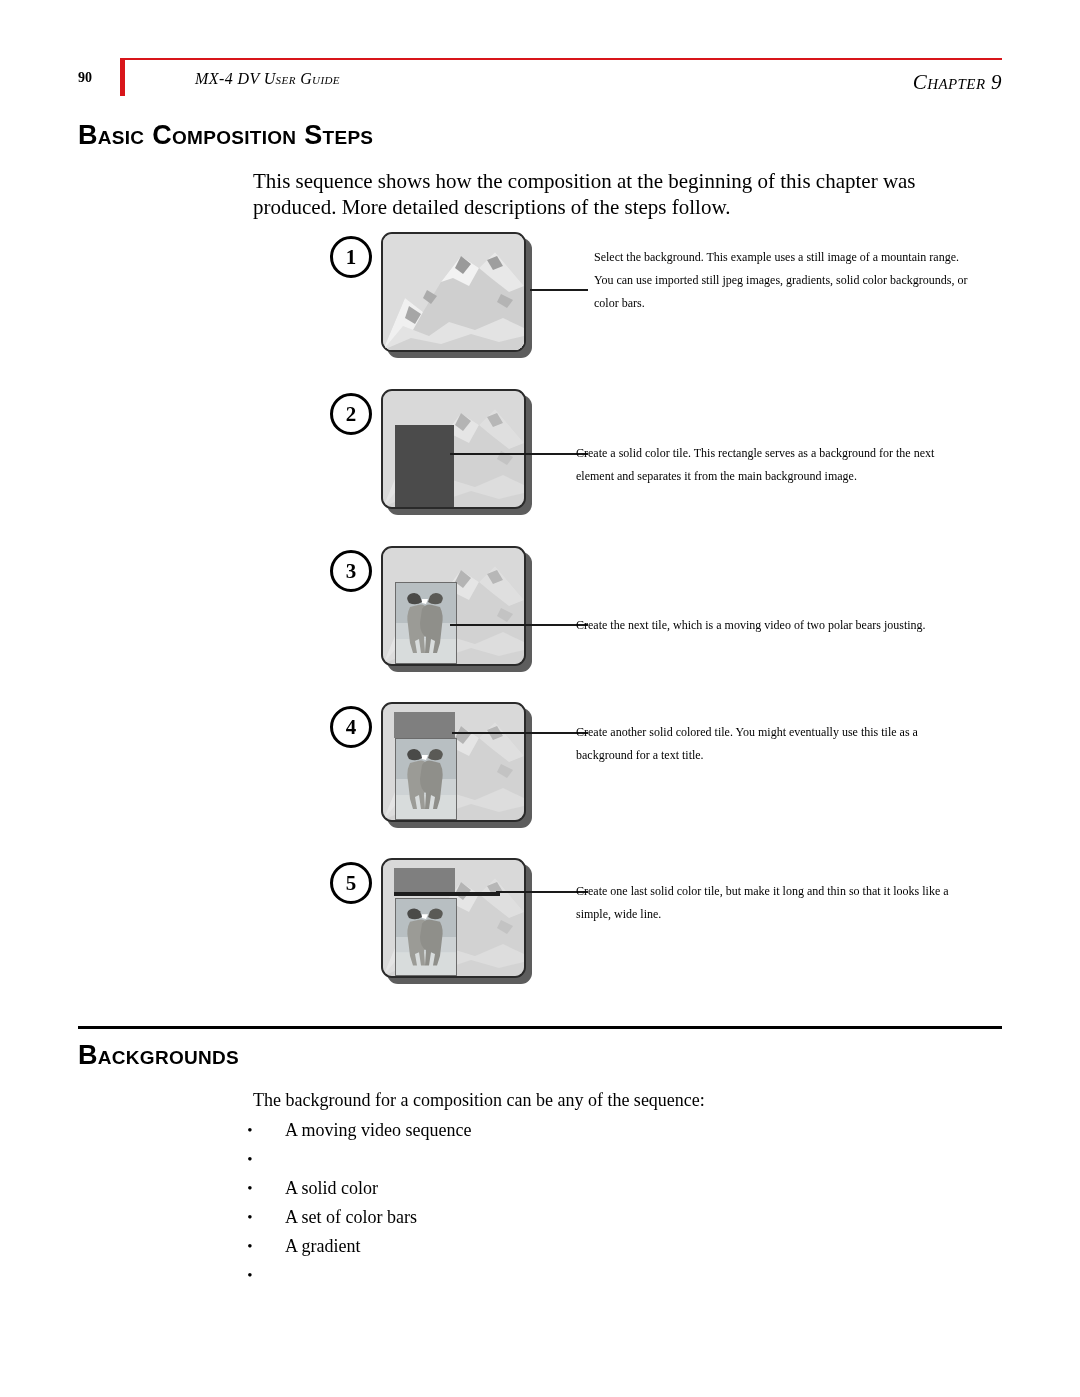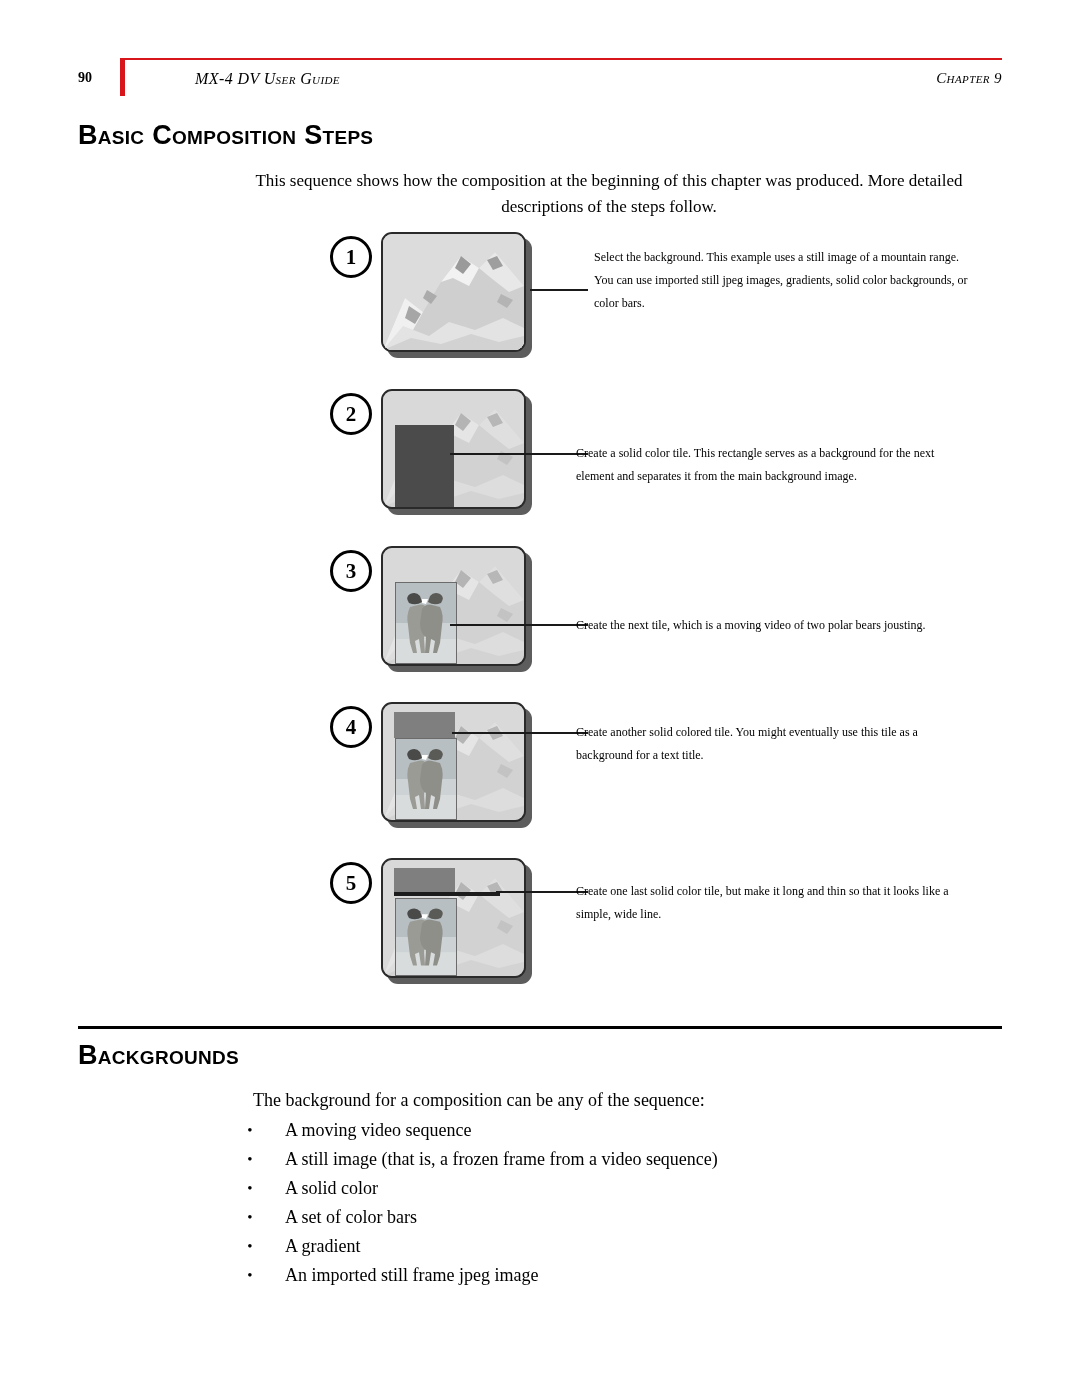--- a/index.html
+++ b/index.html
@@ -61,21 +61,21 @@
     white-space: nowrap;
     margin-left: 37px;
   }
   .header-chapter {
     position: absolute;
     right: 0px;
     top: 12px;
     font-family: "Liberation Serif", serif;
     font-style: italic;
     font-variant: small-caps;
-    font-size: 15px;
+    font-size: 21px;
     letter-spacing: 0.4px;
     white-space: nowrap;
   }
 
   
   .section-heading {
     position: absolute;
     left: 78px;
     font-family: "Liberation Sans", sans-serif;
     font-weight: bold;
@@ -95,23 +95,23 @@
     height: 3px;
     background: #000;
   }
 
   
   .intro-para {
     position: absolute;
     left: 253px;
     top: 168px;
     width: 712px;
-    font-size: 17px;
+    font-size: 21px;
     line-height: 26px;
-    text-align: center;
+    text-align: left;
   }
 
   .bg-intro {
     position: absolute;
     left: 253px;
     top: 1086px;
     width: 712px;
     font-size: 18px;
     line-height: 28px;
   }
@@ -429,31 +429,29 @@
 
 <div class="bg-intro">The background for a composition can be any of the sequence:</div>
 
 <div class="bullet-list">
   <div class="bullet-row">
     <span class="bullet-dot">•</span>
     <span class="bullet-text">A moving video sequence</span>
   </div>
   <div class="bullet-row">
     <span class="bullet-dot">•</span>
-    <span class="bullet-text">A still image (that is, a frozen frame from a video sequence)</span>
   </div>
   <div class="bullet-row">
     <span class="bullet-dot">•</span>
     <span class="bullet-text">A solid color</span>
   </div>
   <div class="bullet-row">
     <span class="bullet-dot">•</span>
     <span class="bullet-text">A set of color bars</span>
   </div>
   <div class="bullet-row">
     <span class="bullet-dot">•</span>
     <span class="bullet-text">A gradient</span>
   </div>
   <div class="bullet-row">
     <span class="bullet-dot">•</span>
-    <span class="bullet-text">An imported still frame jpeg image</span>
   </div>
 </div>
 
 </body></html>

